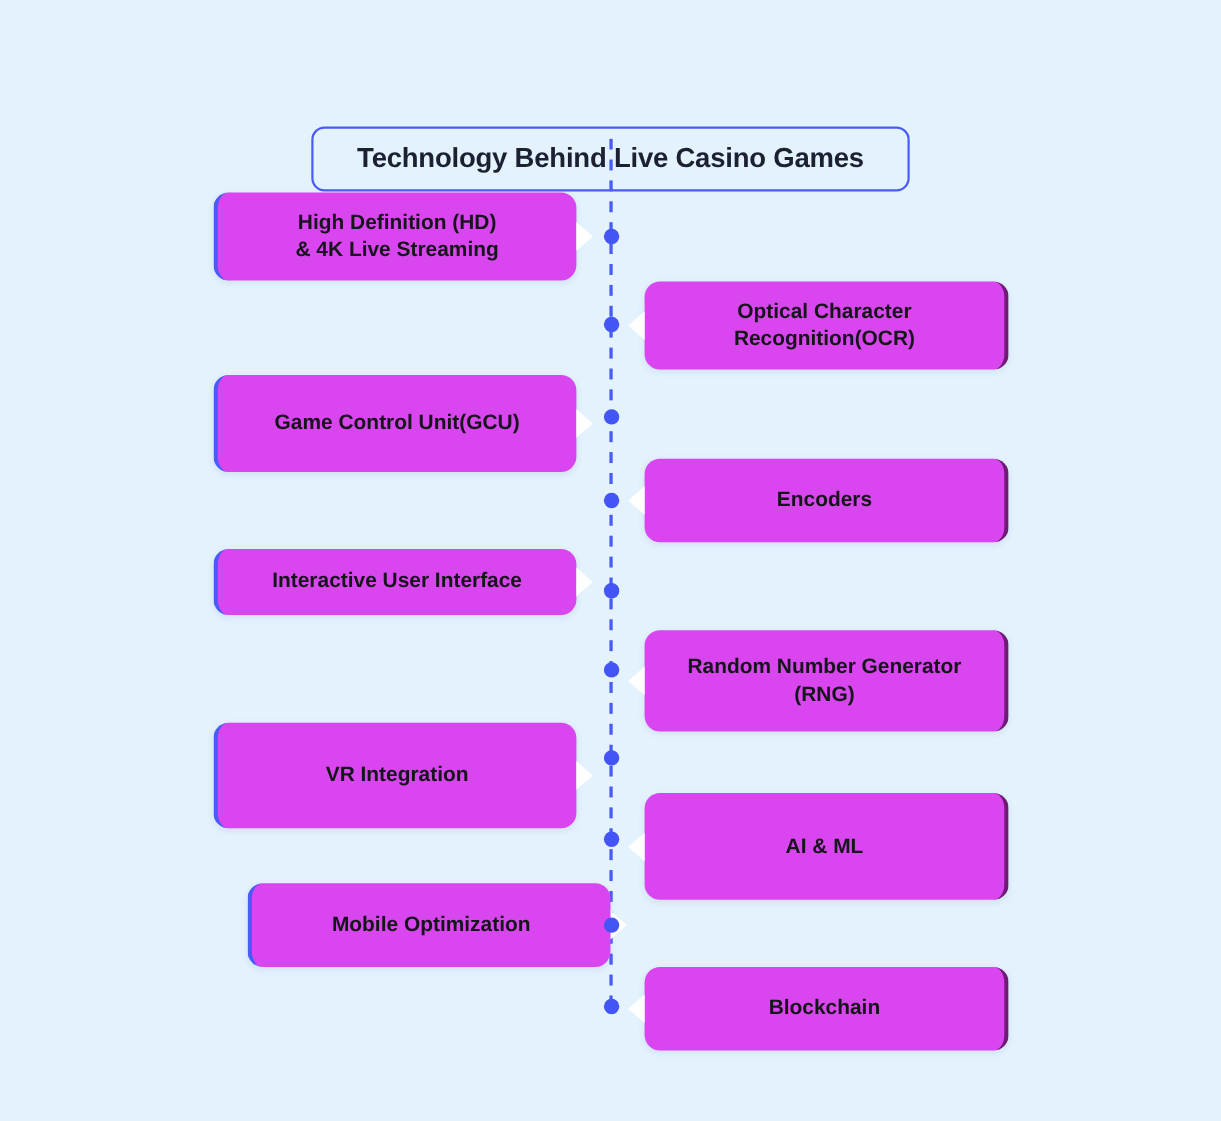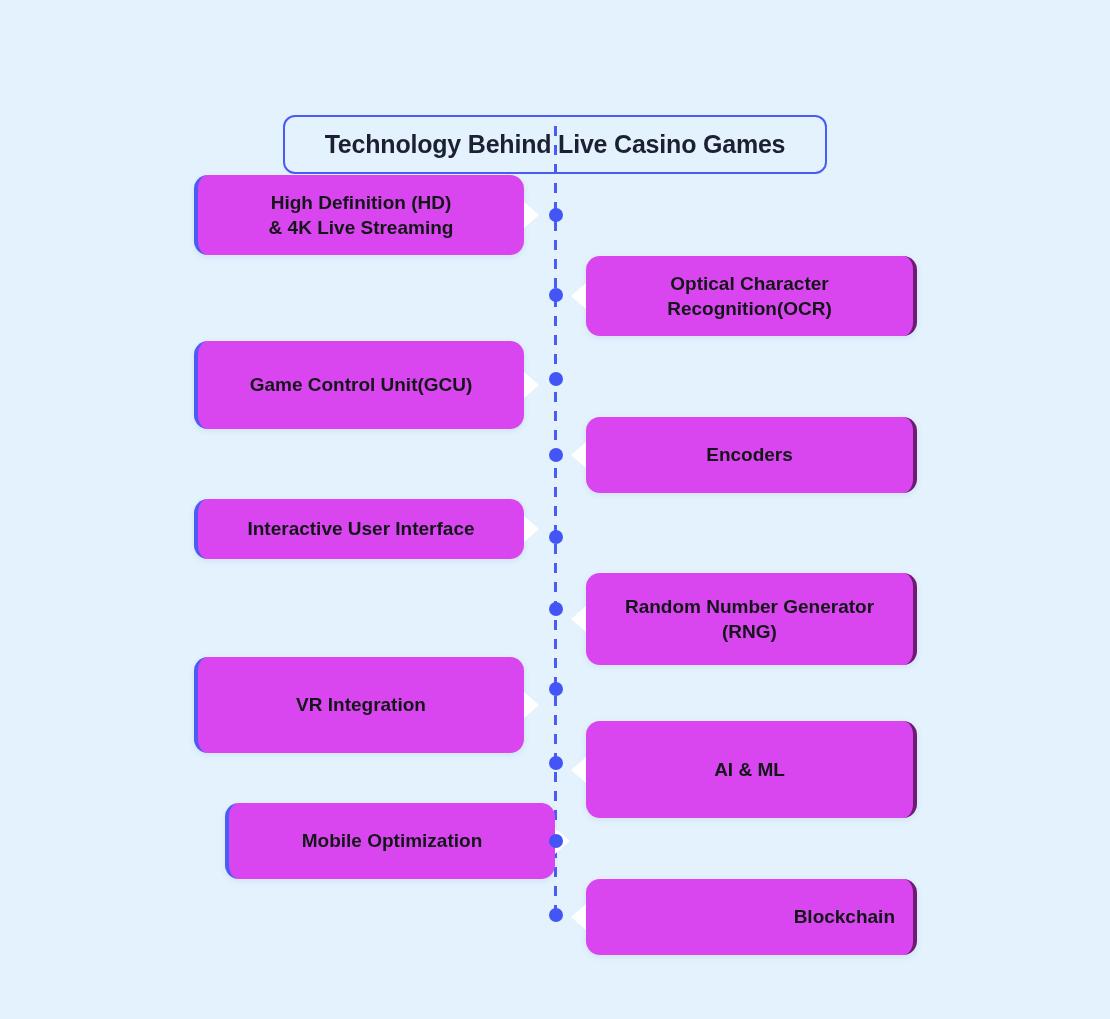--- a/index.html
+++ b/index.html
@@ -167,19 +167,19 @@
       </div>
       <div class="timeline-dot" style="top: 689px;"></div>
       <div class="card right" style="top: 721px; height: 97px;">
         <div class="card-text">AI &amp; ML</div>
       </div>
       <div class="timeline-dot" style="top: 763px;"></div>
       <div class="card left" style="top: 803px; height: 76px; margin-left: 31px;">
         <div class="card-text">Mobile Optimization</div>
       </div>
       <div class="timeline-dot" style="top: 841px;"></div>
-      <div class="card right" style="top: 879px; height: 76px; justify-content: flex-end;">
+      <div class="card right" style="top: 879px; height: 76px;">
         <div class="card-text">Blockchain</div>
       </div>
       <div class="timeline-dot" style="top: 915px;"></div>
     </div>
 
 </div>
 
 </body></html>

